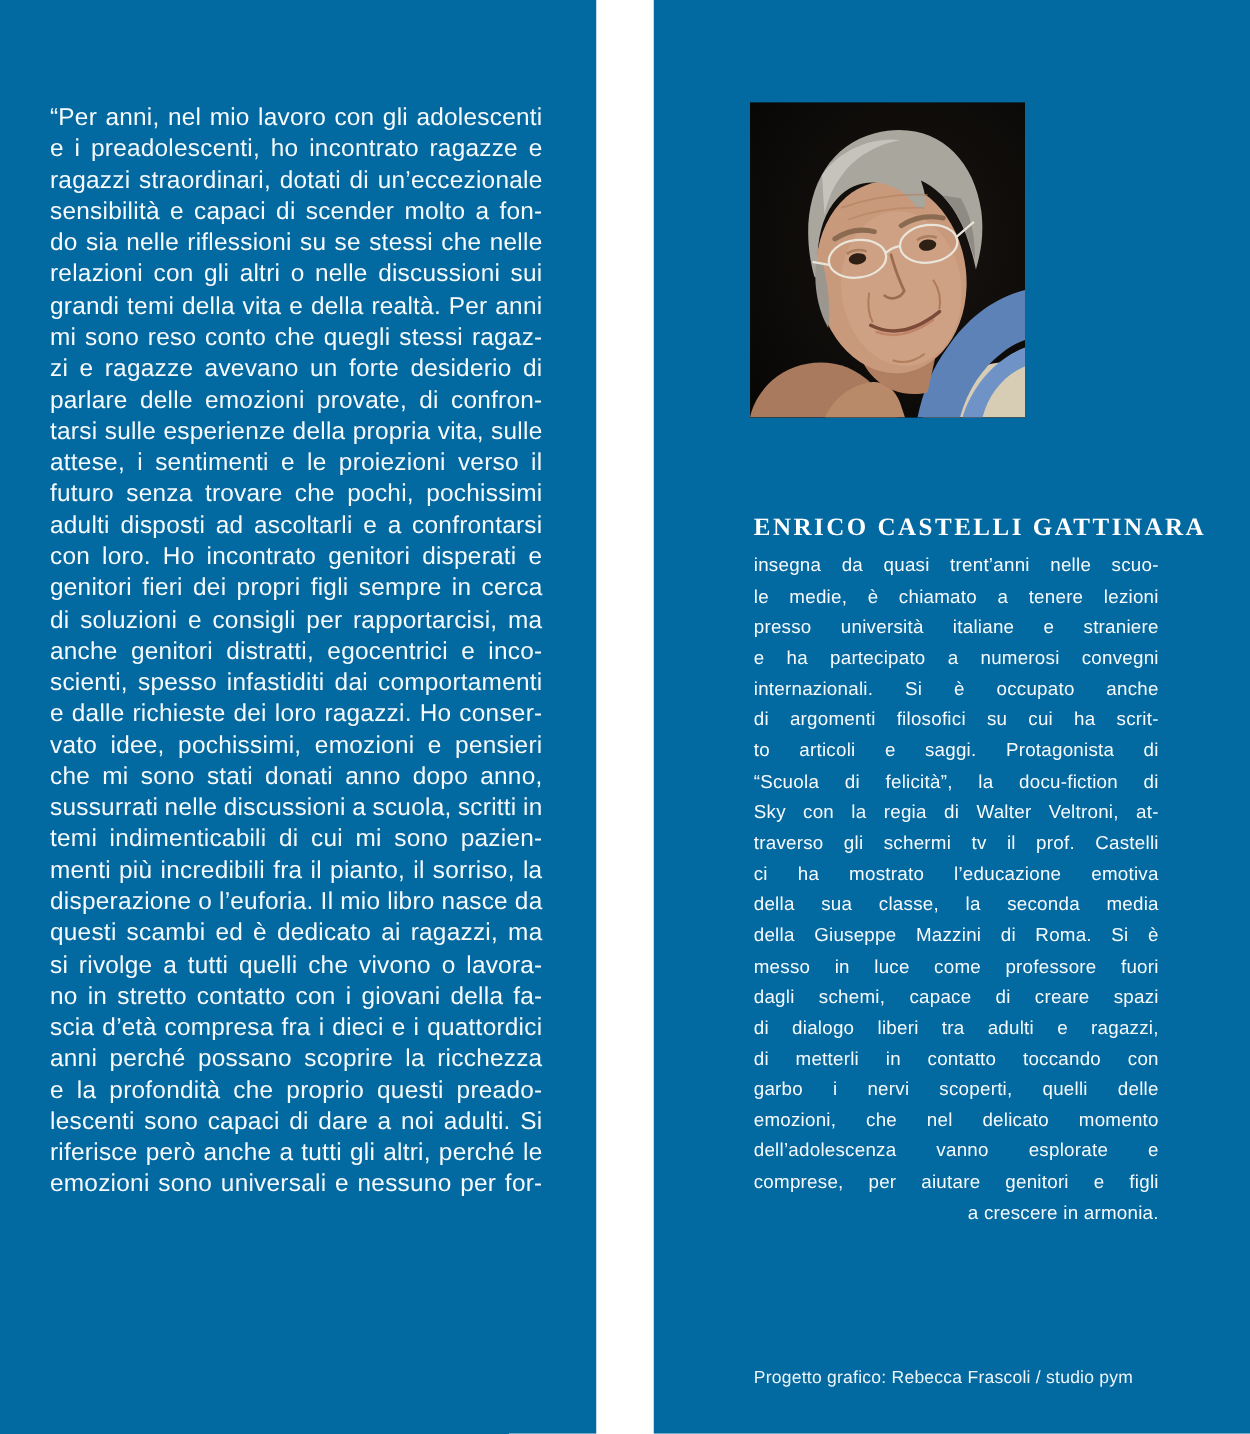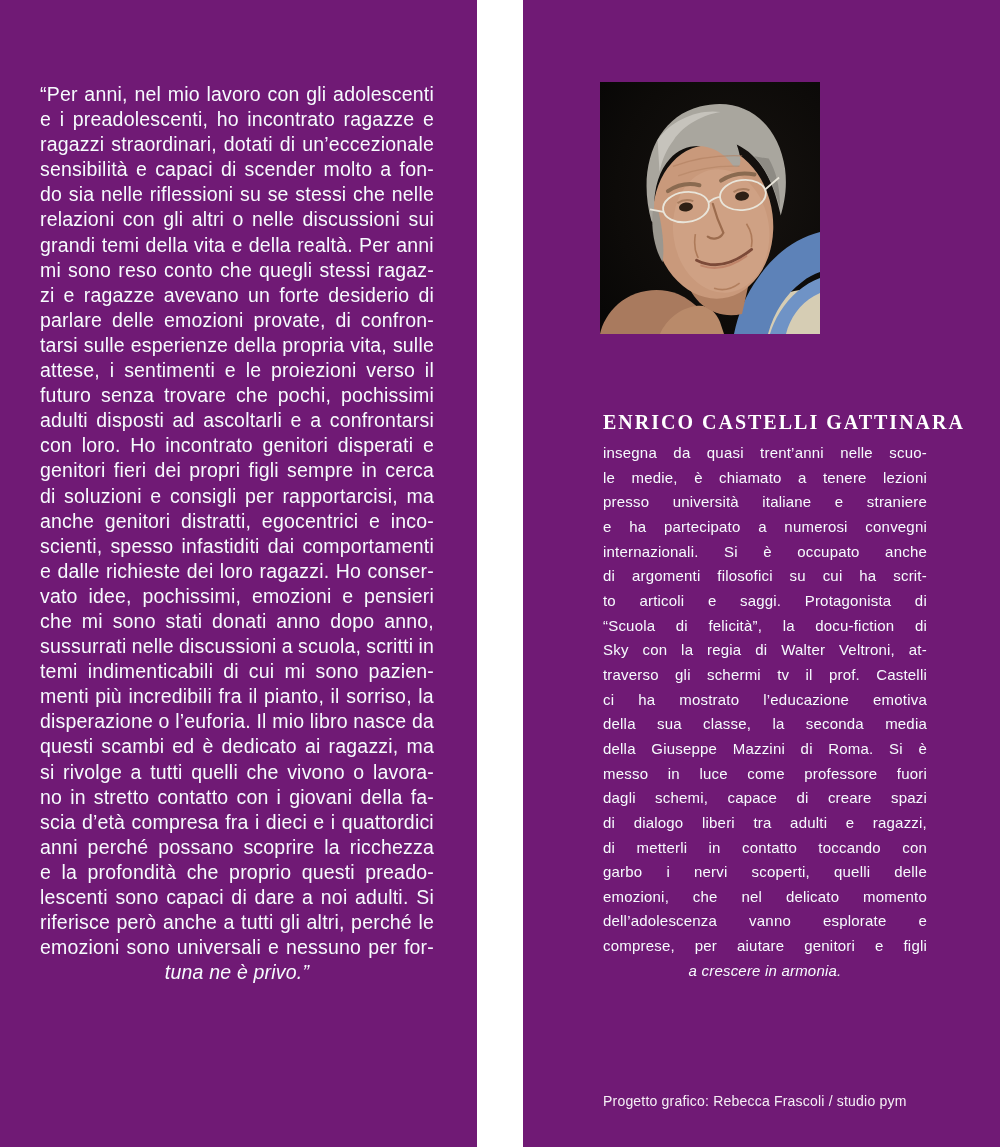--- a/index.html
+++ b/index.html
@@ -11,21 +11,21 @@
     width: 1000px;
     height: 1147px;
     position: relative;
     font-family: "Liberation Sans", "DejaVu Sans", sans-serif;
     overflow: hidden;
   }
   .flap {
     position: absolute;
     top: 0;
     height: 1147px;
-    background: #701a75;
+    background: #0369a1;
     overflow: hidden;
   }
   .flap-left  { left: 0;     width: 477px; }
   .flap-right { left: 523px; width: 477px; }
 
   .quote {
     position: absolute;
     left: 40px;
     top: 82px;
     width: 394px;
@@ -46,22 +46,21 @@
     color: #f7fbfe;
     font-weight: 500;
   }
   
   .jline {
     display: flex;
     justify-content: space-between;
   }
   .jline-last {
     display: block;
-    text-align: center;
-    font-style: italic;
+    text-align: right;
   }
 
   .author-name {
     position: absolute;
     left: 80px;
     top: 410px;
     margin: 0;
     font-size: 20px;
     line-height: 24px;
     font-weight: bold;
@@ -422,21 +421,20 @@
         </div>
         <div class="jline">
           <span>emozioni</span>
           <span>sono</span>
           <span>universali</span>
           <span>e</span>
           <span>nessuno</span>
           <span>per</span>
           <span>for-</span>
         </div>
-        <div class="jline jline-last">tuna ne è privo.”</div>
       </div>
   </div>
 
   <div class="flap flap-right">
 
     <div class="photo-frame">
       <svg width="220" height="252" viewBox="0 0 220 252">
         <defs>
           <radialGradient id="bgGlow" cx="60%" cy="45%" r="75%">
             <stop offset="0%" stop-color="#171310"></stop>

